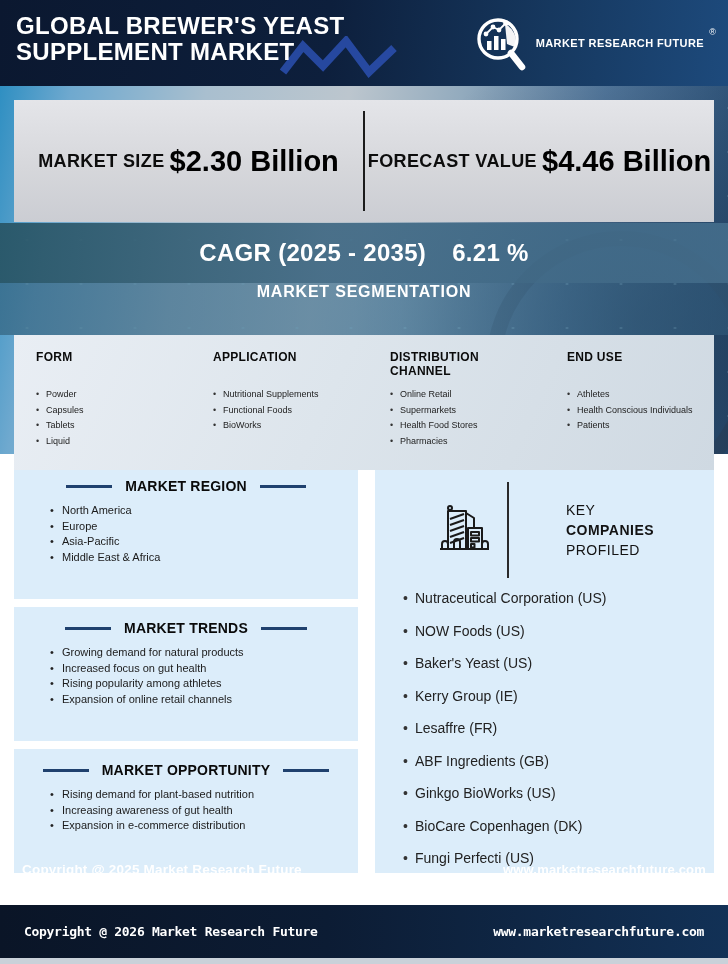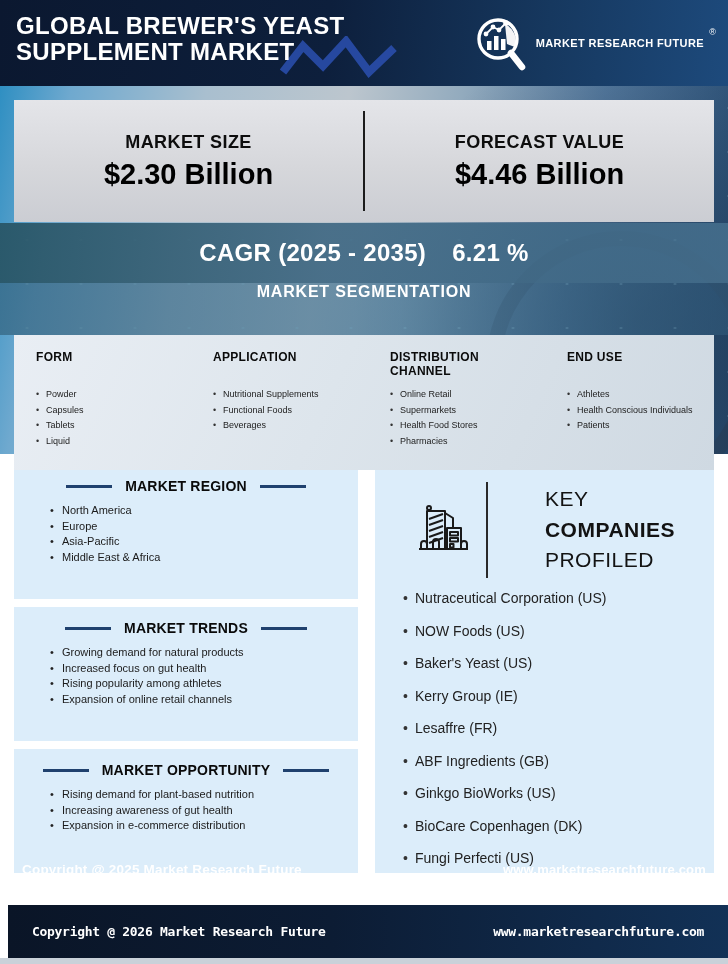--- a/index.html
+++ b/index.html
@@ -45,21 +45,21 @@
   .lens-handle {
     position:absolute; width:150px; height:28px; right:40px; top:430px;
     background:rgba(42,54,68,.30); transform:rotate(52deg); pointer-events:none;
   }
 
   .stats-card {
     position:absolute; left:14px; right:14px; top:14px; height:122px;
     background:linear-gradient(180deg,#e4e5e9 0%,#d6d7db 55%,#cbcdd3 100%);
     display:flex; align-items:stretch; z-index:2;
   }
-  .stat { flex:1; display:flex; flex-direction:column; align-items:center; justify-content:center; gap:5px;border-radius:12px; }
+  .stat { flex:1; display:flex; flex-direction:row; align-items:center; justify-content:center; gap:5px;border-radius:12px; }
   .stat-label { font-size:18px; font-weight:bold; color:#0d0d0d; letter-spacing:.4px; }
   .stat-value { font-size:29px; font-weight:bold; color:#000000; }
   .vdiv { width:2px; background:#1b1b1b; align-self:center; height:100px; }
 
   .cagr-band {
     position:absolute; left:0; right:0; top:137px; height:60px; z-index:2;
     background:linear-gradient(90deg,rgba(40,84,100,.92) 0%,rgba(58,100,128,.88) 45%,rgba(70,112,142,.85) 100%);
     display:flex; align-items:center; justify-content:center; gap:26px;
   }
   .cagr-label, .cagr-value { font-size:24px; font-weight:bold; color:#ffffff; letter-spacing:.3px; }
@@ -98,38 +98,38 @@
   .card-title-row { display:flex; align-items:center; justify-content:center; gap:13px; margin-bottom:9px; }
   .dash { width:46px; height:3px; background:#20416e; }
   .card-title { font-size:14px; font-weight:bold; color:#0a0a0a; letter-spacing:.2px; white-space:nowrap; }
   .info-list { list-style:none; margin-left:36px; }
   .info-list li { position:relative; font-size:11px; color:#1b1b1b; line-height:15.5px; padding-left:12px; }
   .info-list li::before { content:"•"; position:absolute; left:0; top:0; color:#222; }
 
   .companies-card { width:339px; height:408px; background:#dcedfa; position:relative; overflow:hidden; padding-top:17px; }
   .comp-header { display:flex; align-items:center; justify-content:center; gap:16px; margin-bottom:12px; }
   .vsep { width:2px; height:96px; background:#2a2a2a; }
-  .comp-title { font-size:21px; color:#131313; line-height:1.45; letter-spacing:.5px;margin-left:41px; }
+  .comp-title { font-size:14px; color:#131313; line-height:1.45; letter-spacing:.5px;margin-left:41px; }
   .comp-title .bold { font-weight:bold; }
   .comp-list { list-style:none; margin-left:28px; margin-top:8px; }
   .comp-list li { position:relative; font-size:14px; color:#222222; padding-left:12px; margin-bottom:16.5px; }
   .comp-list li::before { content:"•"; position:absolute; left:0; top:0; color:#333; }
 
   .overlay-copyright {
     position:absolute; left:8px; bottom:-4px; font-size:13.5px; font-weight:bold;
     color:#ffffff; white-space:nowrap; letter-spacing:.2px;
   }
   .overlay-website {
     position:absolute; right:8px; bottom:-4px; font-size:13px; font-weight:bold;
     color:#ffffff; white-space:nowrap; letter-spacing:.2px;
   }
 
   
   .footer {
-    position:absolute; left:8px; right:0; top:905px; height:53px;
+    position:absolute; left:0; right:0; top:905px; height:53px;
     background:linear-gradient(90deg,#0a1527 0%,#0c1c34 45%,#123156 100%);
     display:flex; align-items:center; justify-content:space-between; padding:0 24px;
   }
   .footer-text { font-family:"DejaVu Sans Mono", monospace; font-weight:bold; font-size:13px; color:#ffffff; letter-spacing:-.3px; }
   .bottom-strip { position:absolute; left:0; right:0; top:958px; height:6px; background:#c9d1d9; }
 </style>
 </head>
 <body>
 
 <div class="page">
@@ -193,21 +193,21 @@
             <li>Capsules</li>
             <li>Tablets</li>
             <li>Liquid</li>
           </ul>
       </div>
       <div class="seg-col">
         <div class="seg-col-title">APPLICATION</div>
         <ul class="seg-list">
             <li>Nutritional Supplements</li>
             <li>Functional Foods</li>
-            <li>Beverages</li>
+            <li>BioWorks</li>
           </ul>
       </div>
       <div class="seg-col">
         <div class="seg-col-title">DISTRIBUTION CHANNEL</div>
         <ul class="seg-list">
             <li>Online Retail</li>
             <li>Supermarkets</li>
             <li>Health Food Stores</li>
             <li>Pharmacies</li>
           </ul>

